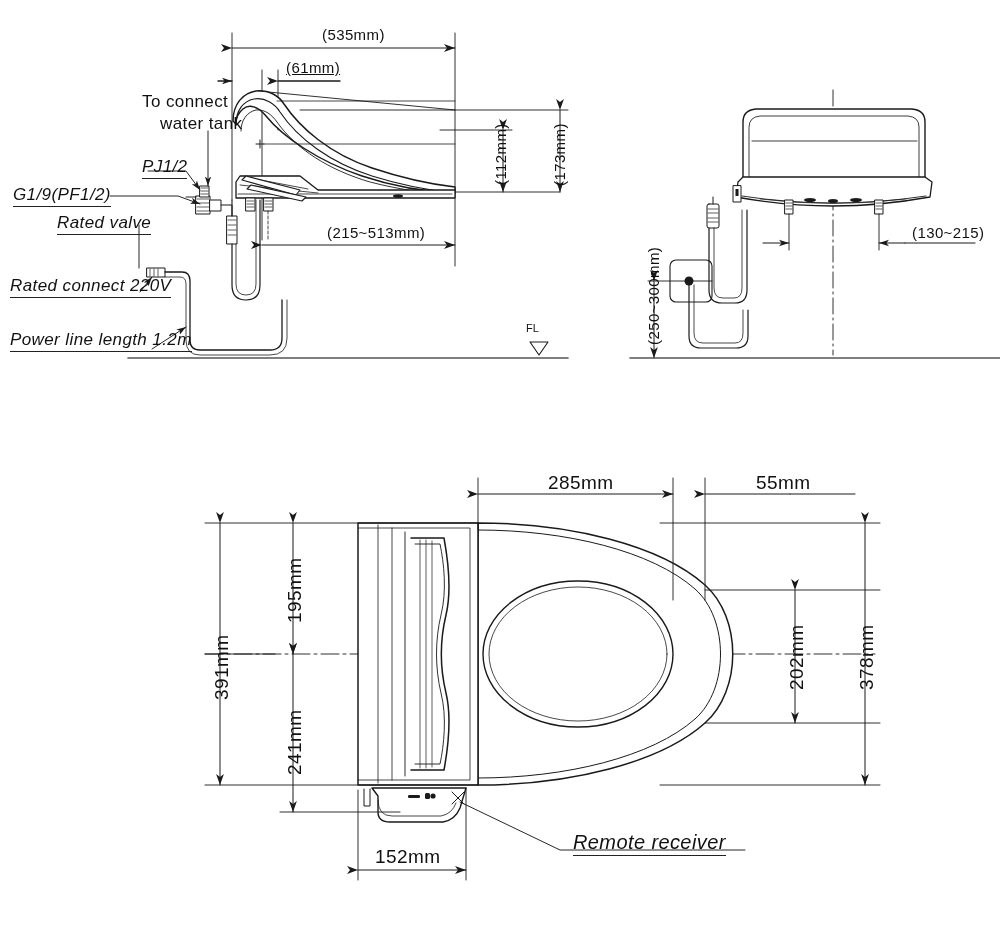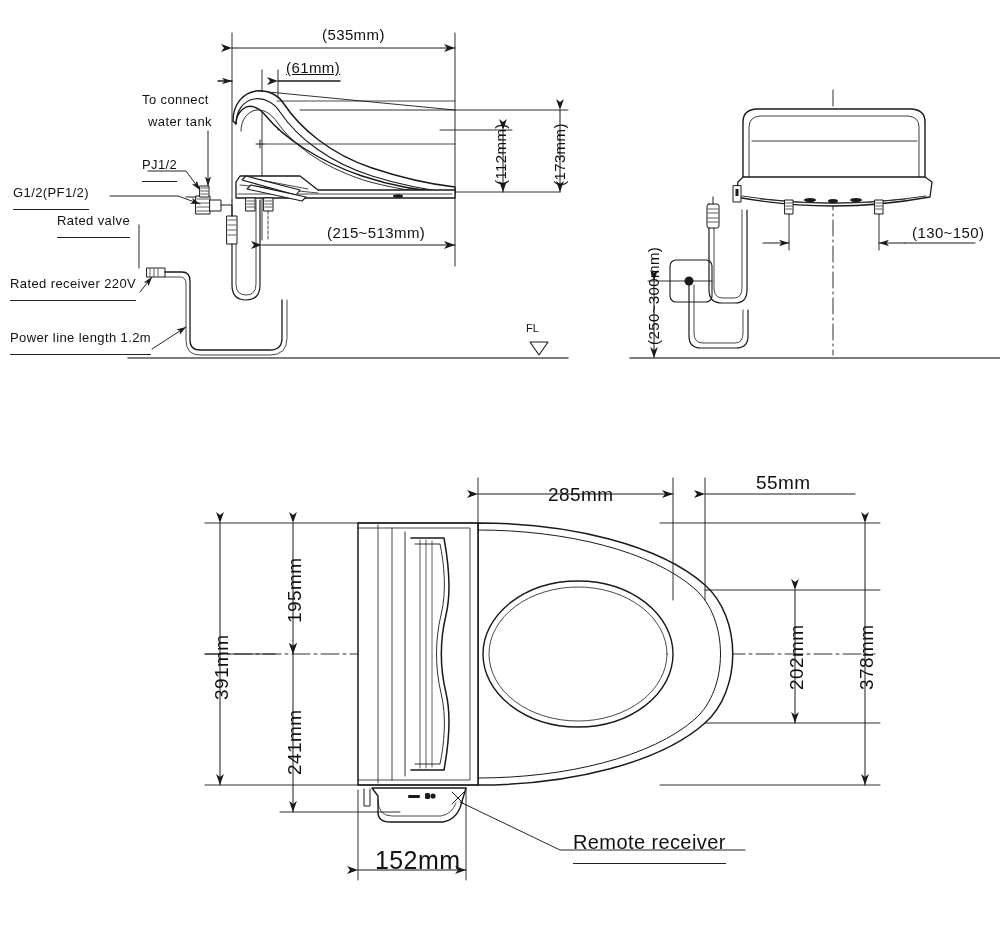--- a/index.html
+++ b/index.html
@@ -3,22 +3,22 @@
 <meta charset="utf-8">
 <style>
   html,body{margin:0;padding:0;background:#fff;}
   body{width:1000px;height:941px;position:relative;overflow:hidden;
        font-family:"Liberation Sans", sans-serif;color:#1a1a1a;}
   #stage{position:absolute;inset:0;width:1000px;height:941px;}
   svg.draw{position:absolute;left:0;top:0;width:1000px;height:941px;}
   .lbl{position:absolute;white-space:nowrap;color:#111;
        font-family:"Liberation Sans", sans-serif;letter-spacing:.4px;}
   .dim{font-size:15px;}
-  .note{font-size:13px;}
-  .u{border-bottom:1.4px solid #222;padding-bottom:9px;}
+  .note{font-size:17px;}
+  .u{border-bottom:1.4px solid #222;padding-bottom:1px;font-style:italic;}
   .rot90{transform:rotate(-90deg);transform-origin:0 0;}
 </style>
 </head>
 <body>
 
 <div id="stage">
 
 <svg class="draw" viewBox="0 0 1000 941">
   <defs>
     <marker id="ar" markerWidth="12" markerHeight="9" refX="11" refY="4.5" orient="auto">
@@ -302,35 +302,35 @@
   </g>
 </svg>
 
 <div class="lbl dim" style="left:322px;top:26px;">(535mm)</div>
 <div class="lbl dim" style="left:286px;top:59px;text-decoration:underline;">(61mm)</div>
 <div class="lbl dim rot90" style="left:492px;top:185px;">(112mm)</div>
 <div class="lbl dim rot90" style="left:551px;top:186px;">(173mm)</div>
 <div class="lbl dim" style="left:327px;top:224px;">(215~513mm)</div>
 
 <div class="lbl note" style="left:142px;top:92px;">To connect</div>
-<div class="lbl note" style="left:148px;top:114px;">water tank</div>
+<div class="lbl note" style="left:160px;top:114px;">water tank</div>
 <div class="lbl note u" style="left:142px;top:157px;">PJ1/2</div>
-<div class="lbl note u" style="left:13px;top:185px;">G1/2(PF1/2)</div>
+<div class="lbl note u" style="left:13px;top:185px;">G1/9(PF1/2)</div>
 <div class="lbl note u" style="left:57px;top:213px;">Rated valve</div>
-<div class="lbl note u" style="left:10px;top:276px;">Rated receiver 220V</div>
+<div class="lbl note u" style="left:10px;top:276px;">Rated connect 220V</div>
 <div class="lbl note u" style="left:10px;top:330px;">Power line length 1.2m</div>
 <div class="lbl" style="left:526px;top:322px;font-size:11px;letter-spacing:0;">FL</div>
 
-<div class="lbl dim" style="left:912px;top:224px;">(130~150)</div>
+<div class="lbl dim" style="left:912px;top:224px;">(130~215)</div>
 <div class="lbl dim rot90" style="left:645px;top:345px;">(250~300mm)</div>
 
-<div class="lbl dim" style="left:548px;top:472px;font-size:19px;margin-top:12px;">285mm</div>
+<div class="lbl dim" style="left:548px;top:472px;font-size:19px;">285mm</div>
 <div class="lbl dim" style="left:756px;top:472px;font-size:19px;">55mm</div>
 <div class="lbl dim rot90" style="left:211px;top:700px;font-size:19px;">391mm</div>
 <div class="lbl dim rot90" style="left:284px;top:623px;font-size:19px;">195mm</div>
 <div class="lbl dim rot90" style="left:284px;top:775px;font-size:19px;">241mm</div>
 <div class="lbl dim rot90" style="left:786px;top:690px;font-size:19px;">202mm</div>
 <div class="lbl dim rot90" style="left:856px;top:690px;font-size:19px;">378mm</div>
-<div class="lbl dim" style="left:375px;top:846px;font-size:25px;">152mm</div>
+<div class="lbl dim" style="left:375px;top:846px;font-size:19px;">152mm</div>
 
 <div class="lbl u" style="left:573px;top:831px;font-size:20px;">Remote receiver</div>
 
 </div>
 
 </body></html>

